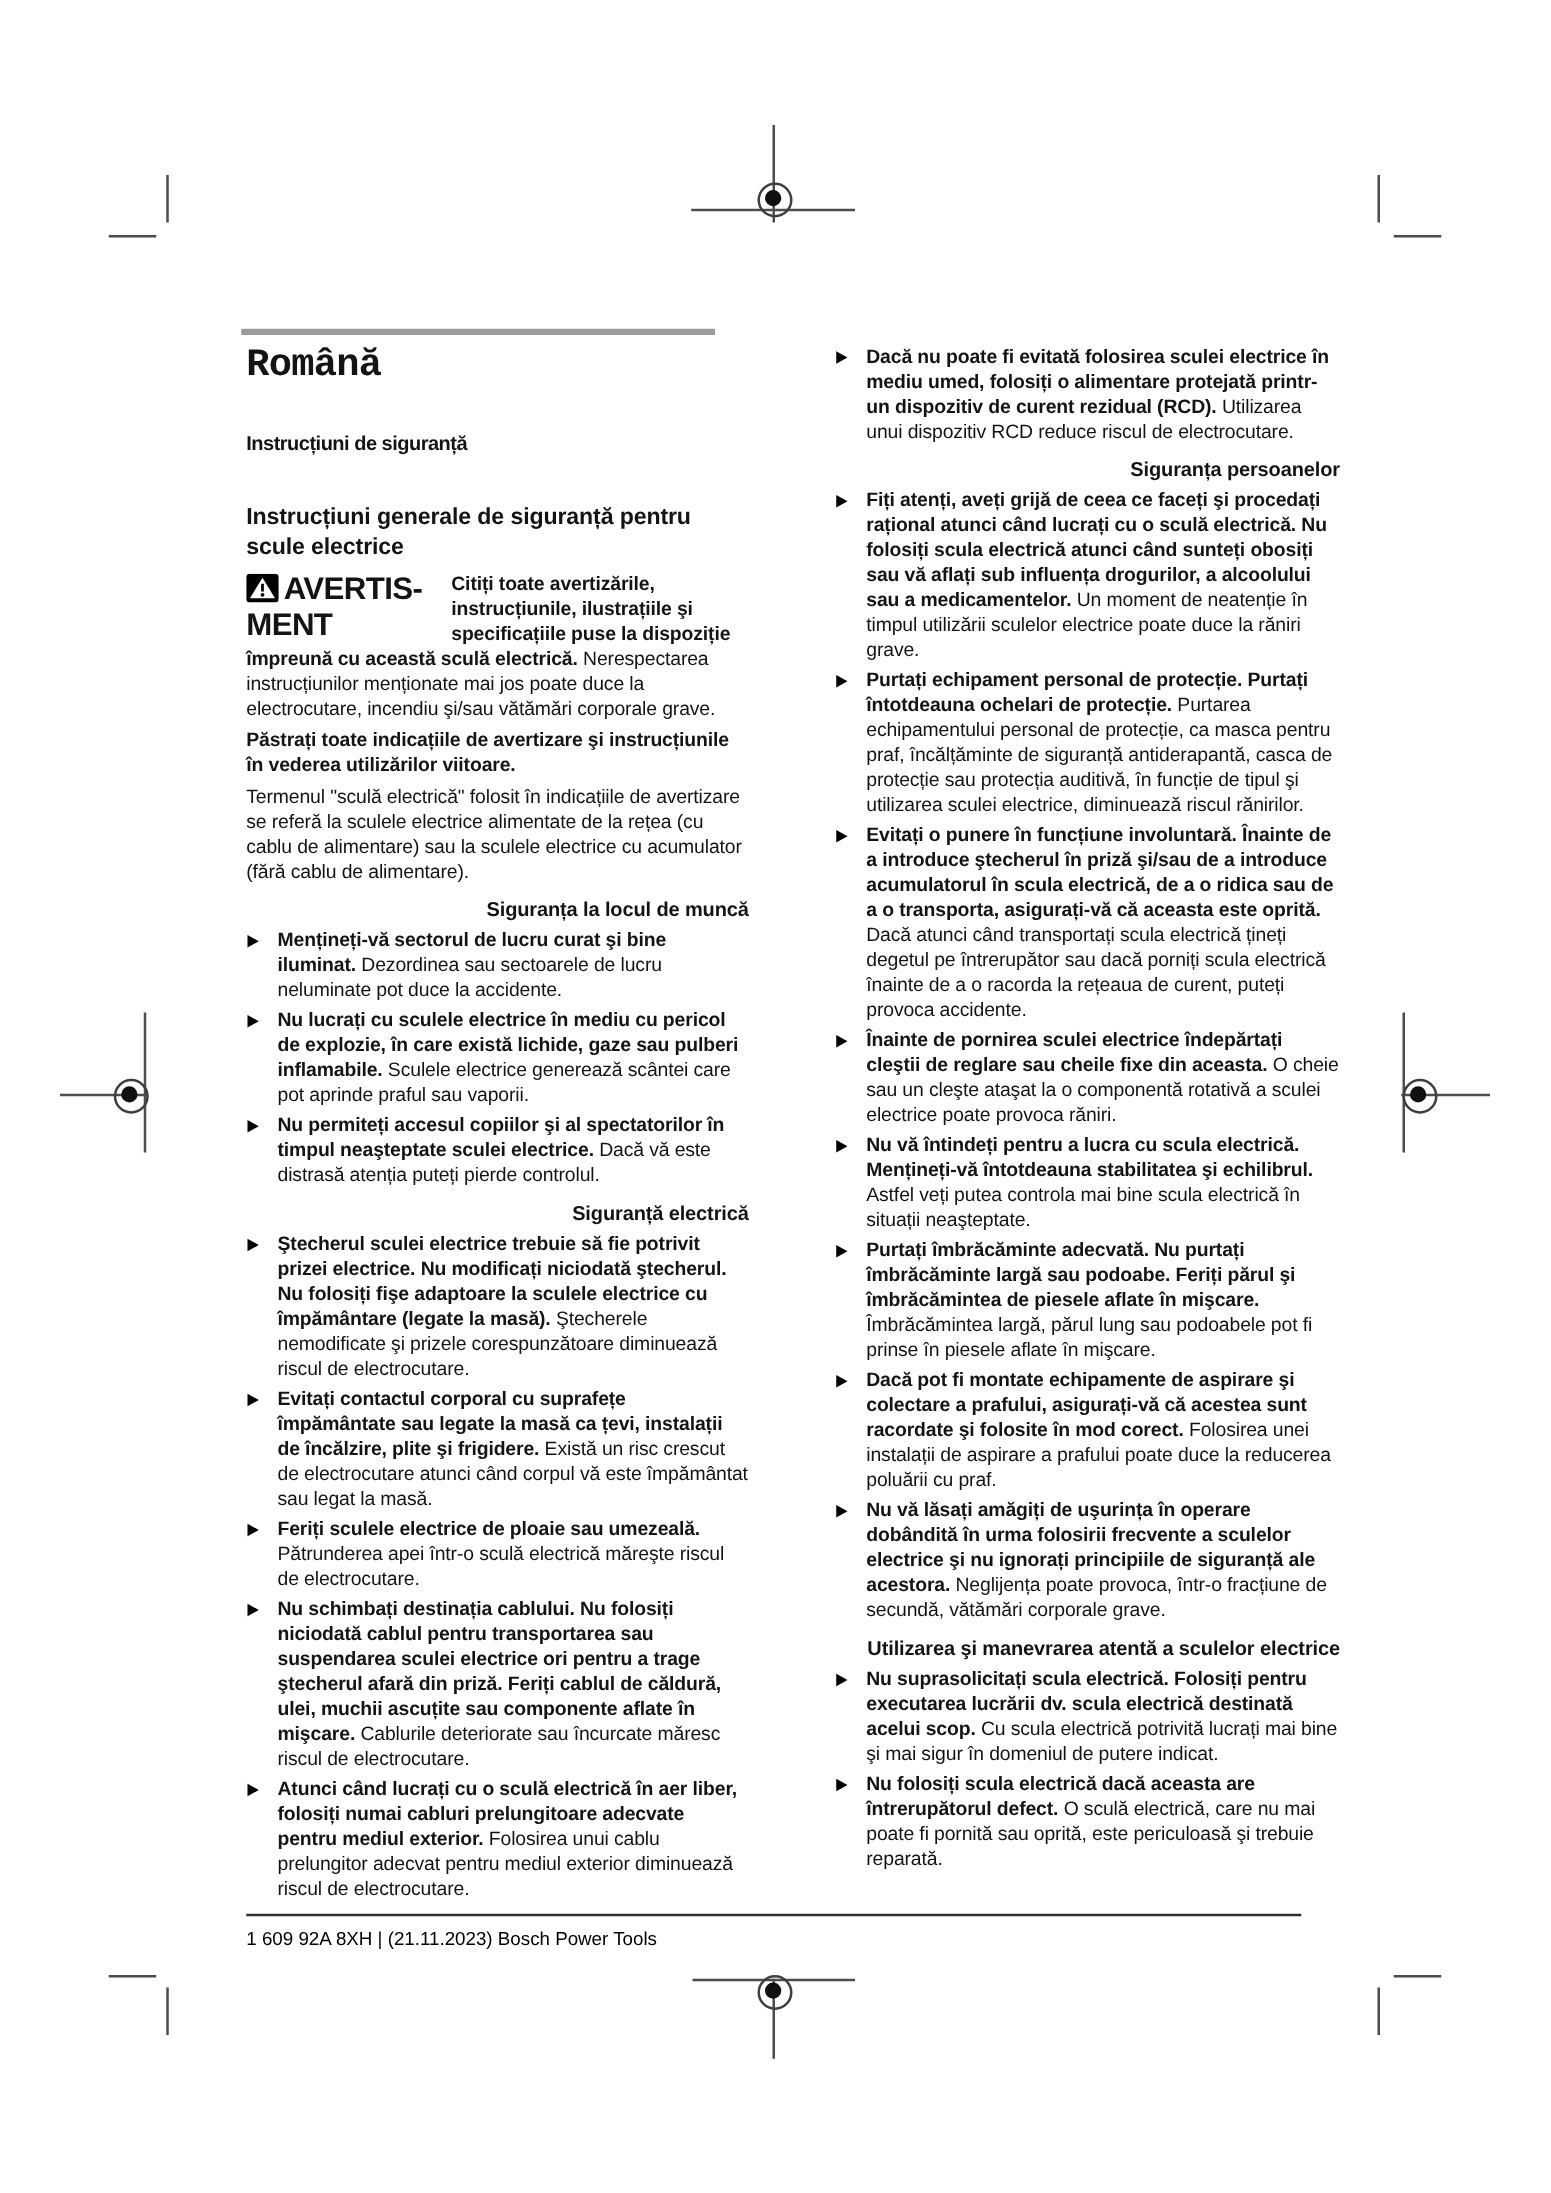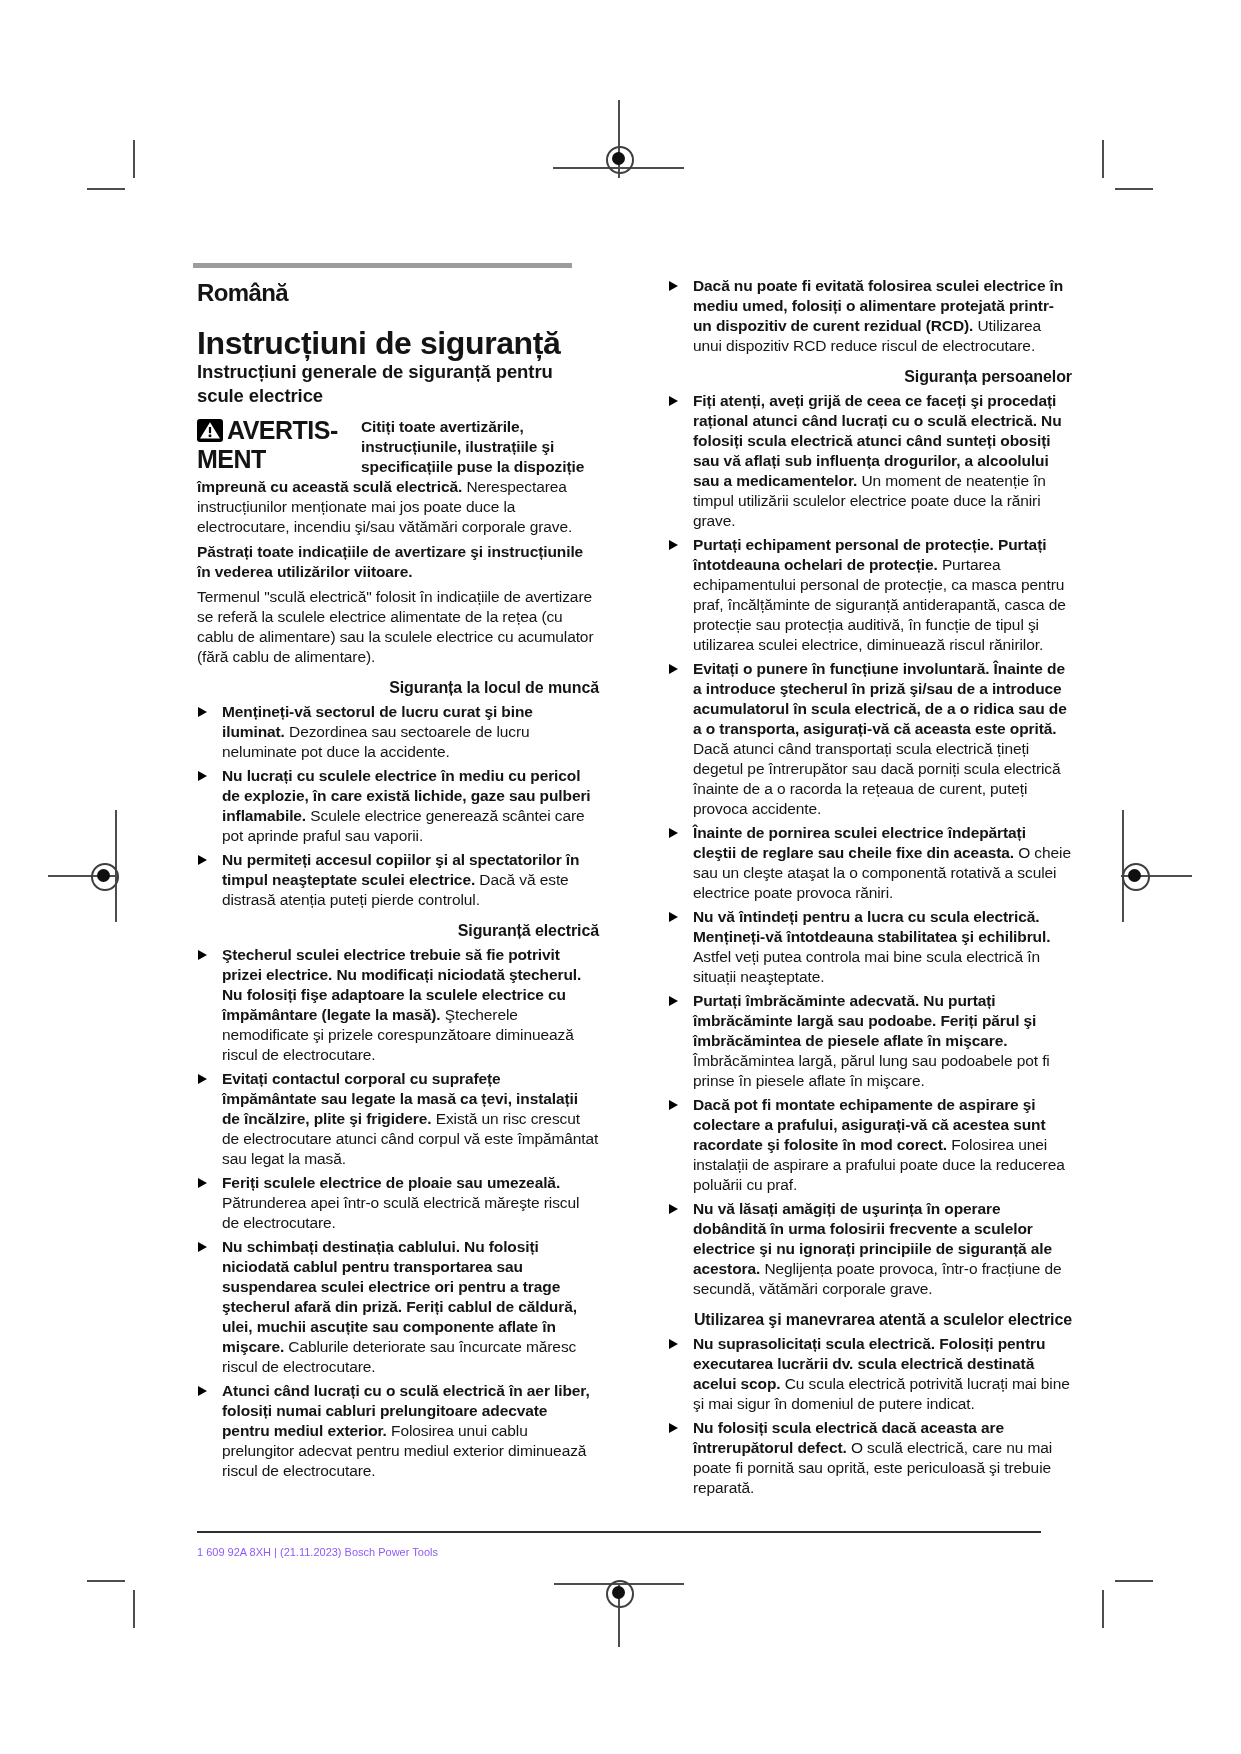--- a/index.html
+++ b/index.html
@@ -21,22 +21,22 @@
   .header-bar b { font-weight:bold; }
   .header-bar .lang { margin-left:6px; }
 
   .title-rule { position:absolute; left:193px; top:263px; width:379px; height:5px; background:#9c9c9c; }
 
   .col { position:absolute; font-size:15.5px; line-height:20px; letter-spacing:-0.1px; }
   .col-left  { left:197px; top:276px; width:402px; }
   .col-right { left:668px; top:272px; width:404px; }
 
   h1,h2,h3,h4,p { margin:0; }
-  .h-lang    { font-size:24px; line-height:34px; font-weight:bold; letter-spacing:-0.6px; margin:0 0 20px; }
-  .h-sec     { font-size:32px; line-height:27px; font-weight:bold; letter-spacing:-0.4px; margin:0 0 3px; }
+  .h-lang    { font-size:31px; line-height:34px; font-weight:bold; letter-spacing:-0.6px; margin:0 0 32px;font-family:Liberation Mono, monospace; }
+  .h-sec     { font-size:16px; line-height:27px; font-weight:bold; letter-spacing:-0.4px; margin:0 0 32px; }
   .h-sub     { font-size:18.5px; line-height:24px; font-weight:bold; margin:0 0 9px; }
   .h-group   { font-size:16px; line-height:20px; font-weight:bold; margin:11px 0 2px;text-align:right; }
 
   .warn-block { margin:2px 0 4px; }
   .warn-label { float:left; width:164px; font-size:25px; line-height:26px; font-weight:bold; letter-spacing:-0.5px; }
   .warn-label .w-icon { vertical-align:-3px; margin-right:4px; }
   .warn-text b { font-weight:bold; }
   .warn-text b::after { content:" "; }
 
   .para { margin:5px 0; clear:both; }
@@ -45,21 +45,21 @@
   .items { }
   .bullet { position:relative; padding-left:25px; margin:4px 0; }
   .tri {
     position:absolute; left:1px; top:5px; width:0; height:0;
     border-left:9px solid #000; border-top:5px solid transparent; border-bottom:5px solid transparent;
   }
   .btext b { font-weight:bold; }
   .btext b::after { content:" "; }
 
   .footer-rule { position:absolute; left:197px; top:1531px; width:844px; height:2px; background:#2e2e2e; }
-  .footer-text { position:absolute; left:197px; top:1542px; font-size:11px; line-height:20px; color:#8b5cf6; }
+  .footer-text { position:absolute; left:197px; top:1542px; font-size:15px; line-height:20px; color:#000000; }
 </style>
 </head>
 <body>
 
 <div class="sheet">
 
   <div class="mark" style="left:133px; top:140px; width:2px; height:38px;"></div>
   <div class="mark" style="left:87px;  top:188px; width:38px; height:2px;"></div>
   <div class="mark" style="left:1102px; top:140px; width:2px; height:38px;"></div>
   <div class="mark" style="left:1115px; top:188px; width:38px; height:2px;"></div>

